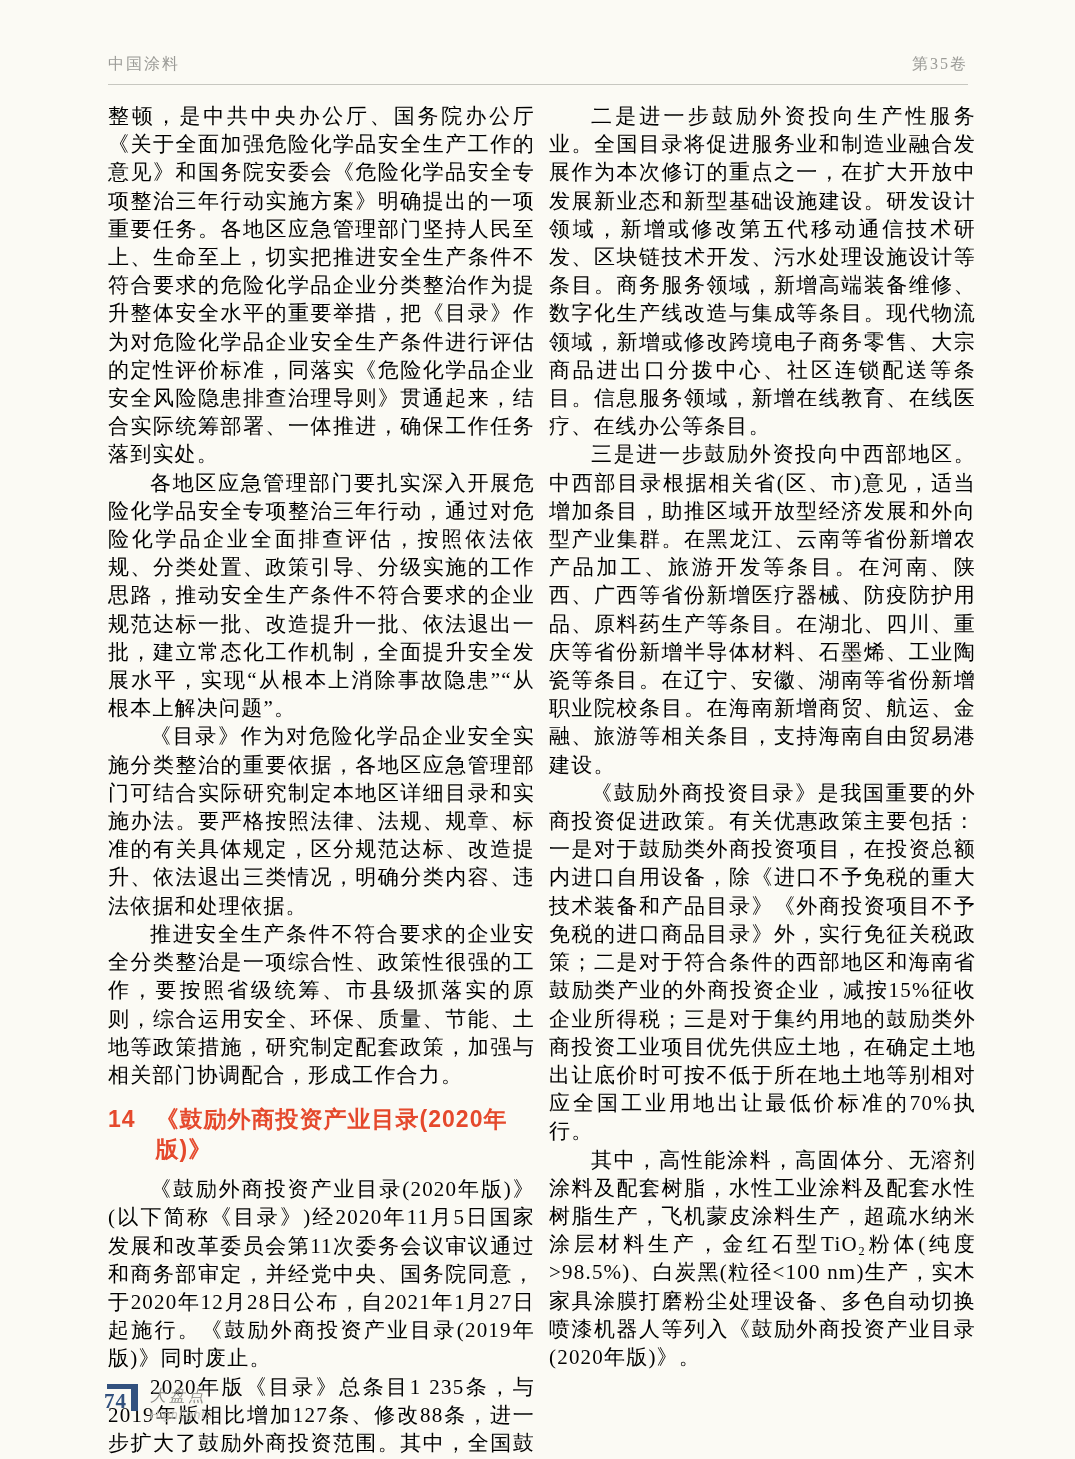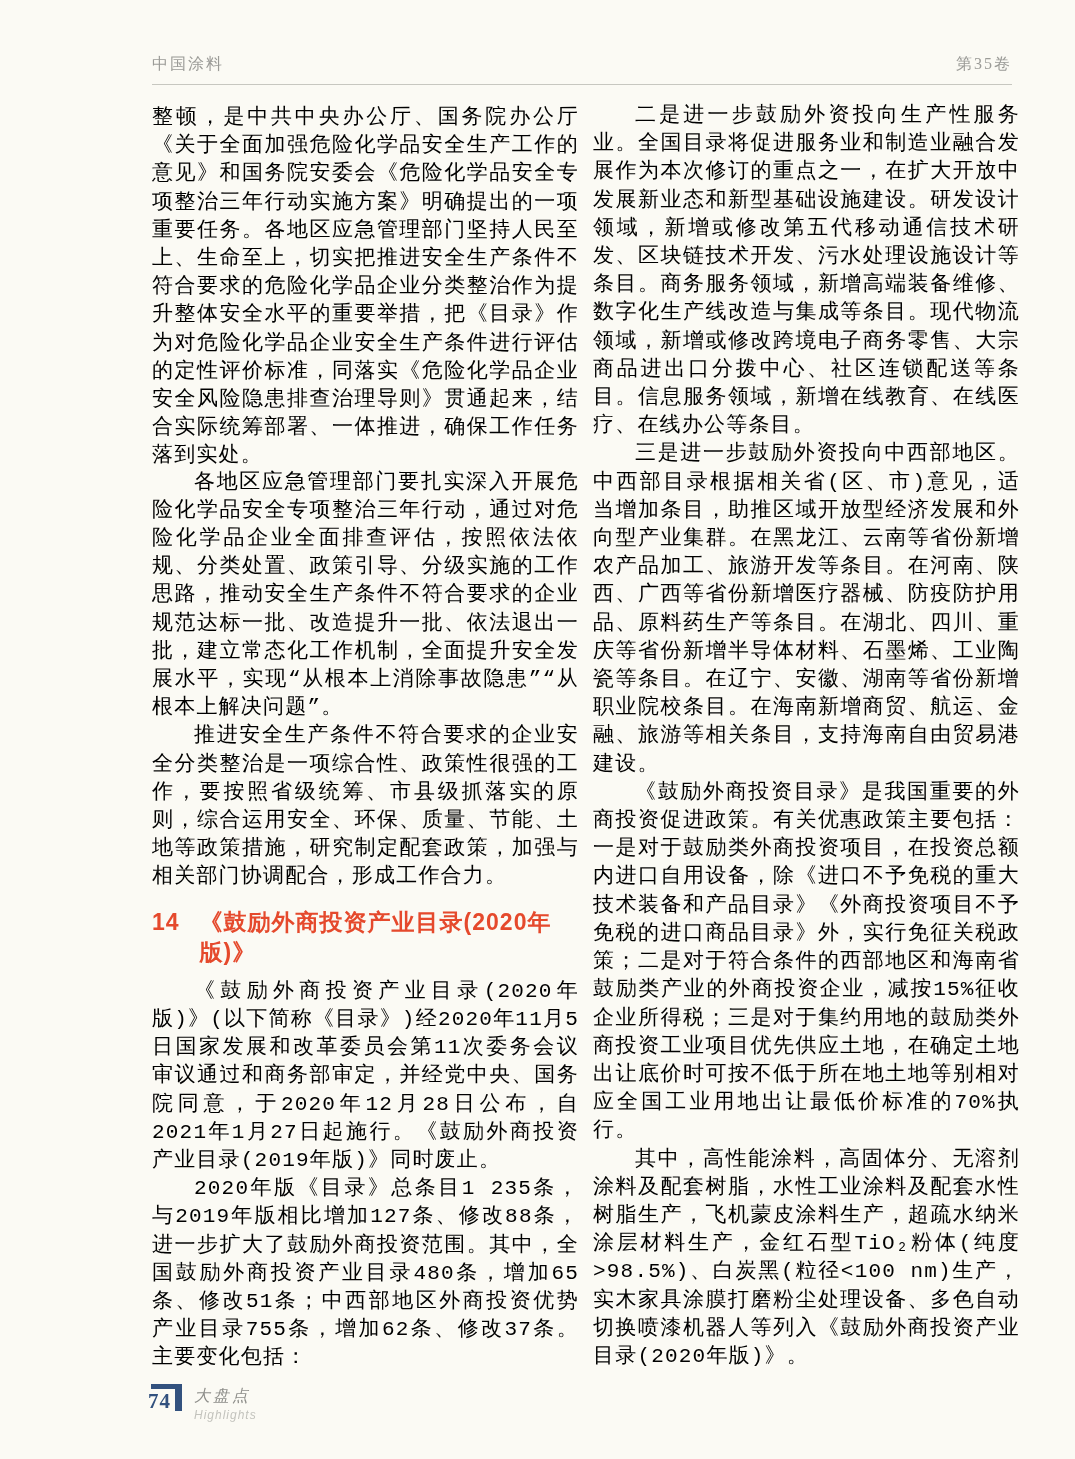--- a/index.html
+++ b/index.html
@@ -3,21 +3,21 @@
 <meta charset="utf-8">
 <style>
   html, body { margin: 0; padding: 0; }
   body {
     width: 1075px; height: 1459px;
     background: #fbfaf4;
     font-family: "Liberation Serif", "DejaVu Serif", serif;
     position: relative;
     overflow: hidden;
   }
-  .page { position: absolute; inset: 0; margin-left: 44px; }
+  .page { position: absolute; inset: 0; }
 
   
   .page-header {
     position: absolute;
     left: 108px; top: 54px; width: 860px;
     display: flex; justify-content: space-between; align-items: flex-end;
     color: #9b9b97; font-size: 16px; letter-spacing: 2px;
     padding-bottom: 9px;
     border-bottom: 1px solid #c7c7c0;
   }
@@ -32,21 +32,21 @@
 
   p.body-para {
     margin: 0;
     font-size: 21px;
     line-height: 28.2px;
     letter-spacing: 1.2px;
     color: #000000;
     text-align: justify;
     text-justify: inter-ideograph;
   }
-  p.indent { text-indent: 2em; font-family: Liberation Mono, monospace; }
+  p.indent { text-indent: 2em; }
 
   h2.section-heading {
     margin: 15px 0 11px 0;
     font-family: "Liberation Sans", "DejaVu Sans", sans-serif;
     font-weight: bold;
     font-size: 23px;
     line-height: 30px;
     color: #e5492c;
     letter-spacing: 1px;
     display: flex;
@@ -91,20 +91,21 @@
   <header class="page-header">
     <span>中国涂料</span>
     <span>第35卷</span>
   </header>
 
   <div class="columns">
 
     <div class="col">
       <p class="body-para">整顿，是中共中央办公厅、国务院办公厅《关于全面加强危险化学品安全生产工作的意见》和国务院安委会《危险化学品安全专项整治三年行动实施方案》明确提出的一项重要任务。各地区应急管理部门坚持人民至上、生命至上，切实把推进安全生产条件不符合要求的危险化学品企业分类整治作为提升整体安全水平的重要举措，把《目录》作为对危险化学品企业安全生产条件进行评估的定性评价标准，同落实《危险化学品企业安全风险隐患排查治理导则》贯通起来，结合实际统筹部署、一体推进，确保工作任务落到实处。</p>
       <p class="body-para indent">各地区应急管理部门要扎实深入开展危险化学品安全专项整治三年行动，通过对危险化学品企业全面排查评估，按照依法依规、分类处置、政策引导、分级实施的工作思路，推动安全生产条件不符合要求的企业规范达标一批、改造提升一批、依法退出一批，建立常态化工作机制，全面提升安全发展水平，实现“从根本上消除事故隐患”“从根本上解决问题”。</p>
+      <p class="body-para indent">《目录》作为对危险化学品企业安全实施分类整治的重要依据，各地区应急管理部门可结合实际研究制定本地区详细目录和实施办法。要严格按照法律、法规、规章、标准的有关具体规定，区分规范达标、改造提升、依法退出三类情况，明确分类内容、违法依据和处理依据。</p>
       <p class="body-para indent">推进安全生产条件不符合要求的企业安全分类整治是一项综合性、政策性很强的工作，要按照省级统筹、市县级抓落实的原则，综合运用安全、环保、质量、节能、土地等政策措施，研究制定配套政策，加强与相关部门协调配合，形成工作合力。</p>
       <h2 class="section-heading">
         <span class="sec-num">14</span>
         <span class="sec-title">《鼓励外商投资产业目录(2020年版)》</span>
       </h2>
       <p class="body-para indent">《鼓励外商投资产业目录(2020年版)》(以下简称《目录》)经2020年11月5日国家发展和改革委员会第11次委务会议审议通过和商务部审定，并经党中央、国务院同意，于2020年12月28日公布，自2021年1月27日起施行。《鼓励外商投资产业目录(2019年版)》同时废止。</p>
       <p class="body-para indent">2020年版《目录》总条目1 235条，与2019年版相比增加127条、修改88条，进一步扩大了鼓励外商投资范围。其中，全国鼓励外商投资产业目录480条，增加65条、修改51条；中西部地区外商投资优势产业目录755条，增加62条、修改37条。主要变化包括：</p>
 
     </div>
 

